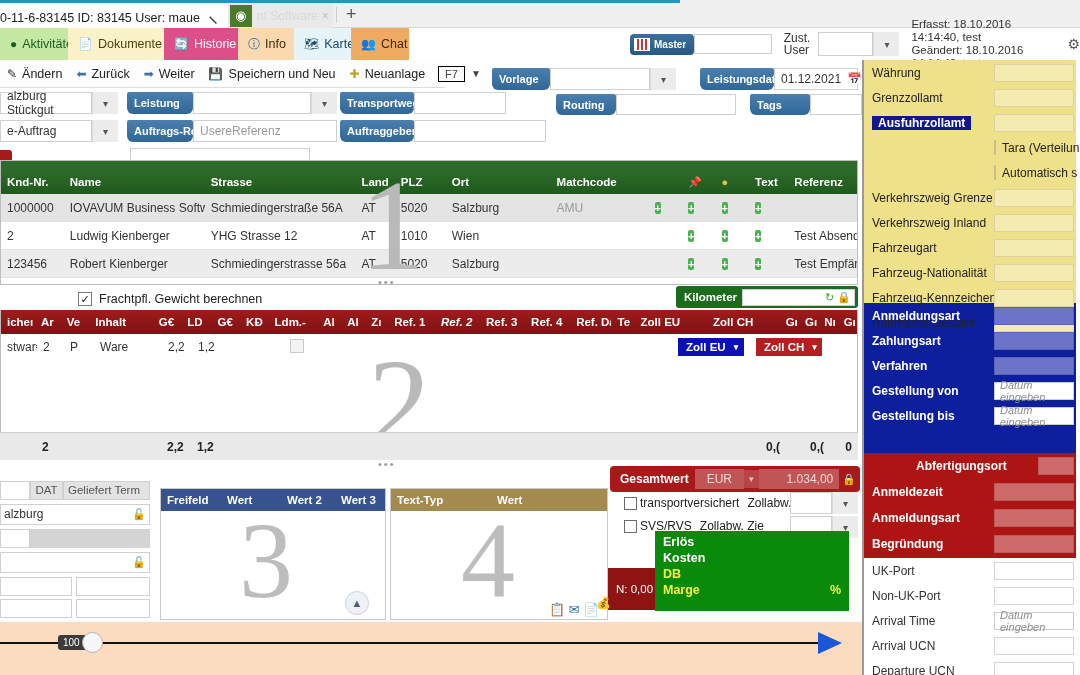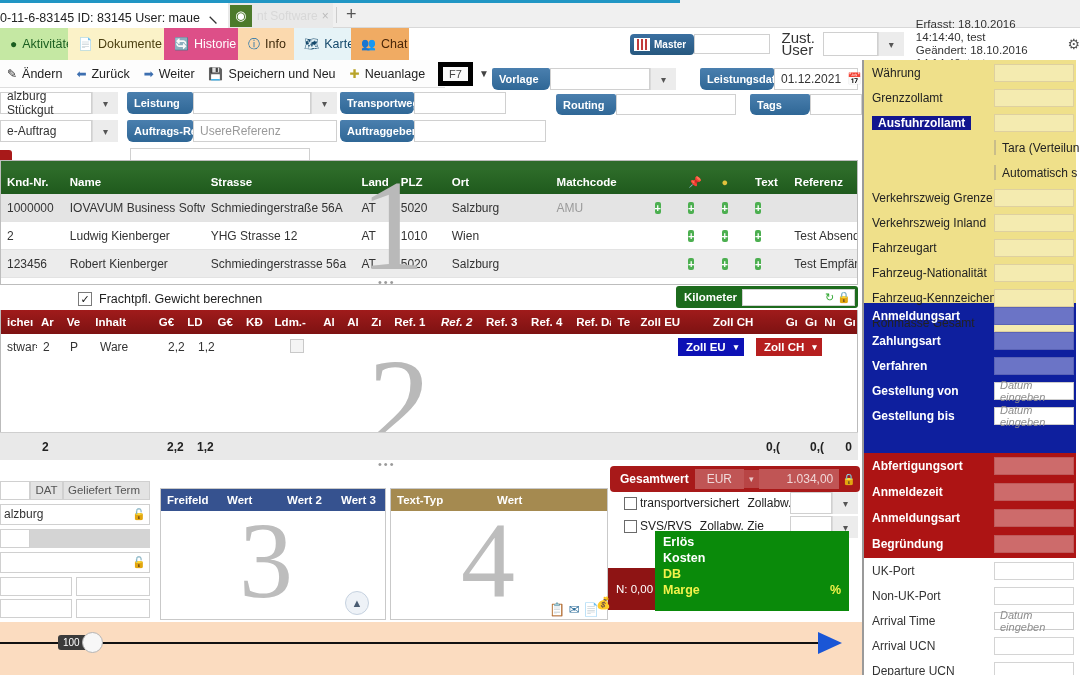--- a/index.html
+++ b/index.html
@@ -28,21 +28,21 @@
 
   
   .ribbon { position:absolute; left:0; top:28px; width:1080px; height:32px; background:#ffffff; }
   .rtab { position:absolute; top:0; height:32px; display:flex; align-items:center; padding:0 10px; font-size:12.5px; white-space:nowrap; }
   .rtab .ic { margin-right:5px; font-size:12px; display:inline-block; }
 
   
   .toolbar { position:absolute; left:0; top:60px; width:445px; height:28px; background:#fdfdfd; border-bottom:1px solid #dedede; display:flex; align-items:center; }
   .tbtn { display:flex; align-items:center; padding:0 7px; font-size:12.5px; color:#222; white-space:nowrap; }
   .tbtn .ic { margin-right:5px; font-size:12px; }
-  .f7box { border:5px solid #000000; background:#fafafa; padding:1px 6px; font-size:11px; color:#444; margin-left:6px; }
+  .f7box { border:1px solid #000000; background:#fafafa; padding:1px 6px; font-size:11px; color:#444; margin-left:6px; }
   .tdrop { margin-left:6px; font-size:10px; color:#444; }
 
   
   .lblbtn { background:linear-gradient(#4a7fae,#2f6796); color:#fff; font-weight:bold; font-size:11px;
             display:flex; align-items:center; padding:0 7px; border-radius:2px 2px 6px 6px; white-space:nowrap; }
   .fld { background:#fff; border:1px solid #d0d0d0; }
   .combo-arrow { width:26px; background:#ececec; border-left:1px solid #dadada; display:flex; align-items:center; justify-content:center; font-size:10px; color:#555; }
   .inp-text { padding:0 6px; display:flex; align-items:center; font-size:12px; color:#333; height:100%; }
   .ph { color:#9a9a9a; }
 
@@ -167,21 +167,21 @@
       <span>Chat</span>
     </div>
   </div>
 
   <div style="position:absolute; left:610px; top:28px; width:470px; height:32px; background:#ffffff; display:flex; align-items:center;">
     <div class="masterbtn" style="margin-left:20px;">
       <span class="mini-icon"></span>
       <span>Master</span>
     </div>
     <div class="fld" style="width:95px; height:20px;"></div>
-    <div style="margin-left:12px; font-size:15px; line-height:12px; color:#333;">
+    <div style="margin-left:12px; font-size:12px; line-height:12px; color:#333;">
       <div>Zust.</div>
       <div>User</div>
     </div>
     <div style="display:flex; margin-left:8px;">
       <div class="fld" style="width:55px; height:24px;"></div>
       <div class="combo-arrow" style="height:24px;">▾</div>
     </div>
     <div style="margin-left:12px; font-size:11.5px; line-height:13px; color:#333;">
       <div>Erfasst: 18.10.2016 14:14:40, test</div>
       <div>Geändert: 18.10.2016 14:14:40, test</div>
@@ -613,21 +613,21 @@
         <span class="slbl blue-lbl">Gestellung von</span>
         <span class="sfld datefld">Datum eingeben</span>
       </div>
       <div class="srow">
         <span class="slbl blue-lbl">Gestellung bis</span>
         <span class="sfld datefld">Datum eingeben</span>
       </div>
     </div>
 
     <div class="side-sec sec-red" style="height:105px; border-left:2px solid #9a9a9a;">
-      <div class="srow" style="height:26px;">
+      <div class="srow" style="height:26px;margin-left:44px;">
         <span class="slbl red-lbl">Abfertigungsort</span>
         <span class="sfld red-fld"></span>
       </div>
       <div class="srow" style="height:26px;">
         <span class="slbl red-lbl">Anmeldezeit</span>
         <span class="sfld red-fld"></span>
       </div>
       <div class="srow" style="height:26px;">
         <span class="slbl red-lbl">Anmeldungsart</span>
         <span class="sfld red-fld"></span>

